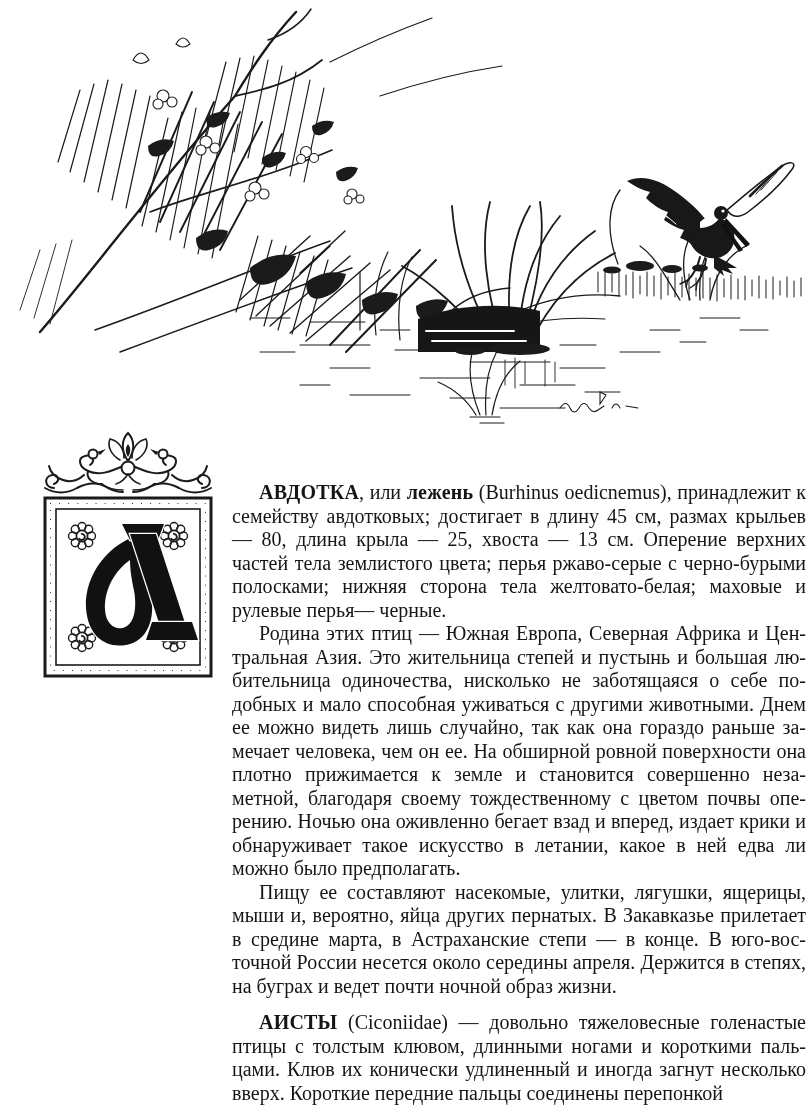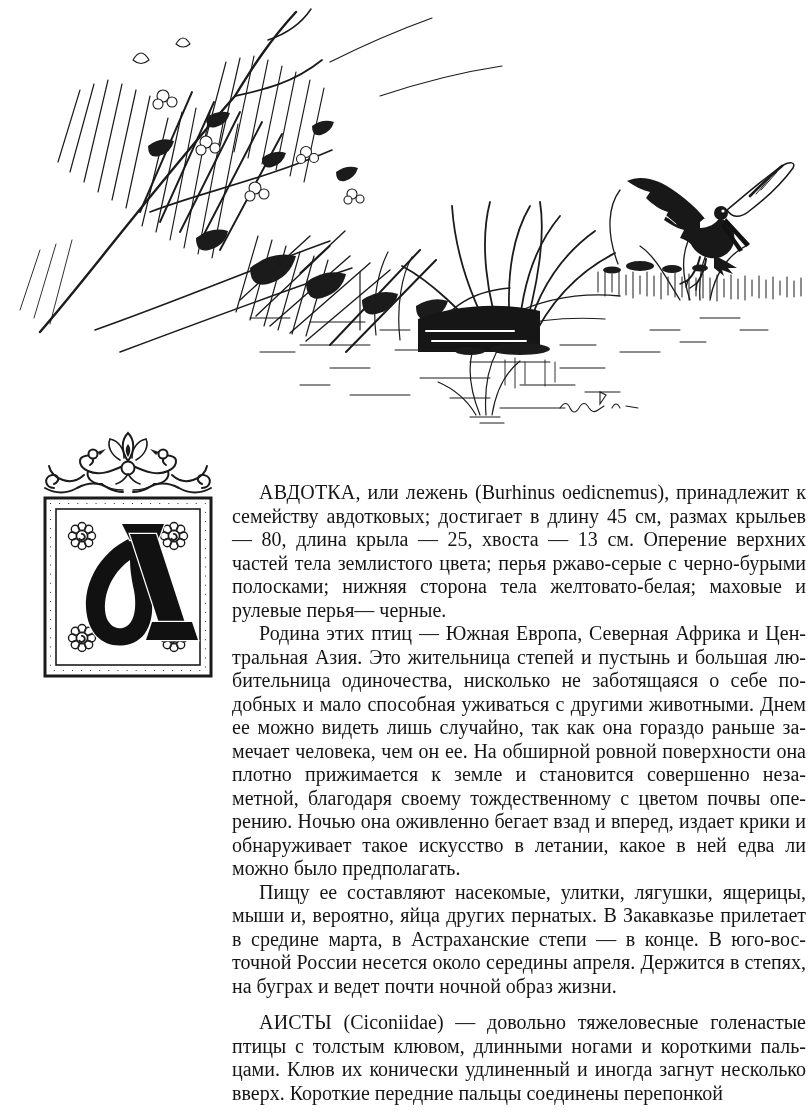--- a/index.html
+++ b/index.html
@@ -11,21 +11,21 @@
   .illustration{position:absolute;left:0;top:0;width:808px;height:430px;}
   .initial-block{position:absolute;left:40px;top:430px;width:178px;height:254px;}
   .initial-block svg{display:block;width:178px;height:254px;}
   .text-col{
     position:absolute;left:232px;top:481px;width:574px;
     font-size:20px;line-height:23.5px;text-align:justify;
     color:#151515;
   }
   .text-col p{margin:0;text-indent:27px;}
   p.gap-before{margin-top:13px;}
-  .seg-bold{font-weight:400;letter-spacing:.2px;margin-top:44px;}
+  .seg-bold{font-weight:700;letter-spacing:.2px;margin-top:44px;}
   .seg-italic{}
   .visually-hidden{position:absolute;width:1px;height:1px;overflow:hidden;clip:rect(0 0 0 0);white-space:nowrap;}
 </style>
 </head>
 <body>
 
 <div class="illustration">
 <svg viewBox="0 0 808 430" width="808" height="430" fill="none" stroke="#1b1b1b" stroke-linecap="round">
 
   <g stroke-width="2.4">

